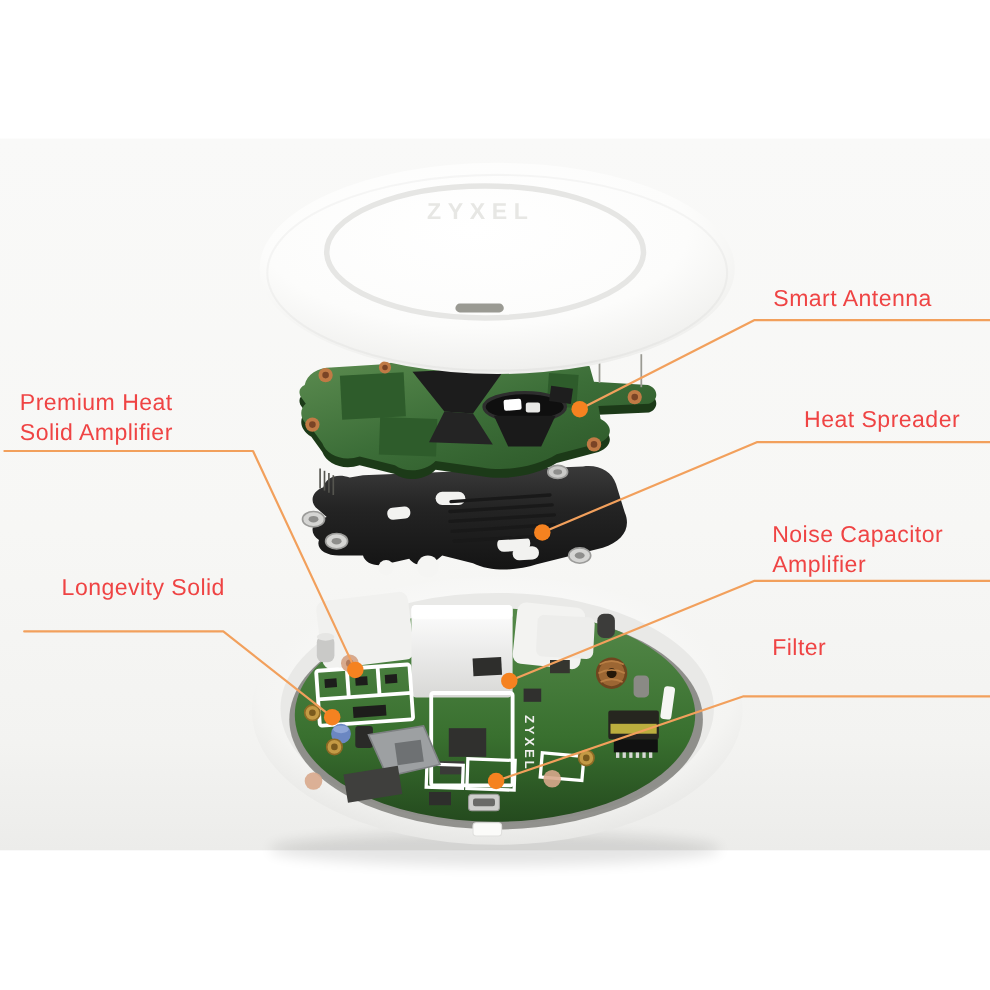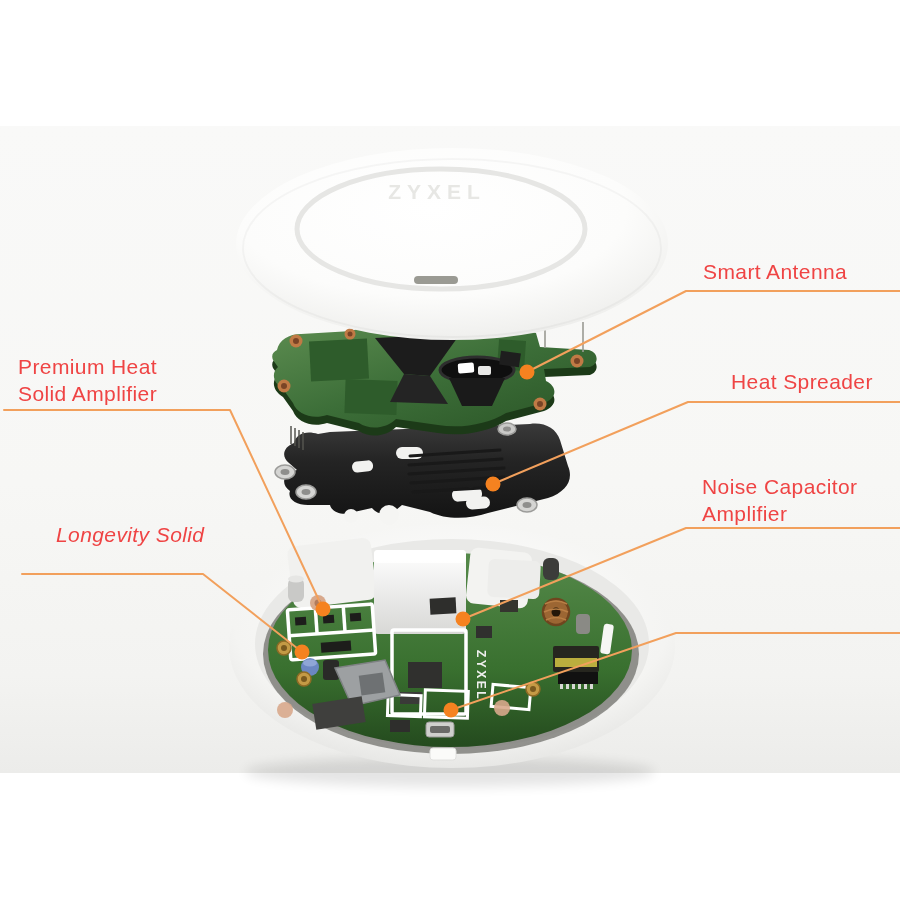--- a/index.html
+++ b/index.html
@@ -274,24 +274,25 @@
   <div class="label" style="left:703px;top:368px;margin-left:28px;">
     <div>Heat Spreader</div>
   </div>
 
   <div class="label" style="left:702px;top:473px;">
     <div>Noise Capacitor</div>
     <div>Amplifier</div>
   </div>
 
   <div class="label" style="left:702px;top:575px;">
+    <div>Filter</div>
   </div>
 
   <div class="label" style="left:18px;top:353px;">
     <div>Premium Heat</div>
     <div>Solid Amplifier</div>
   </div>
 
-  <div class="label" style="left:56px;top:521px;font-style:italic;">
+  <div class="label" style="left:56px;top:521px;">
     <div>Longevity Solid</div>
   </div>
 
 </div>
 
 </body></html>

